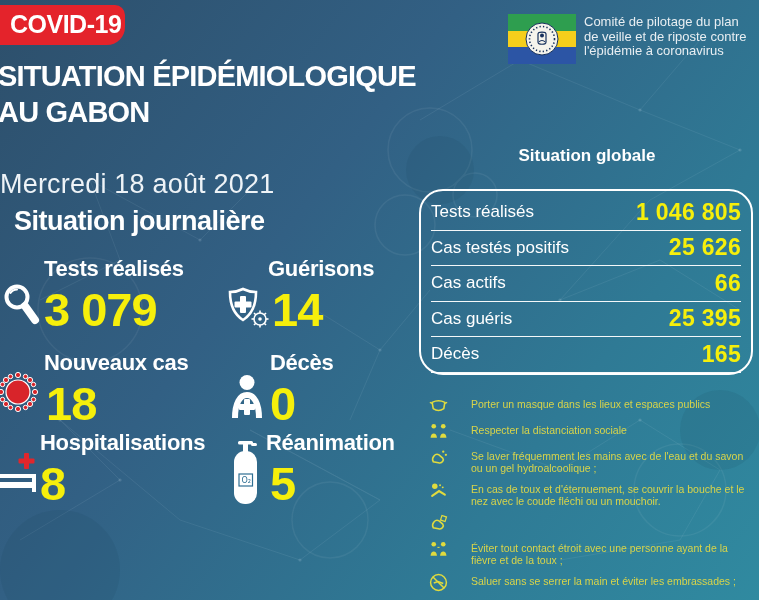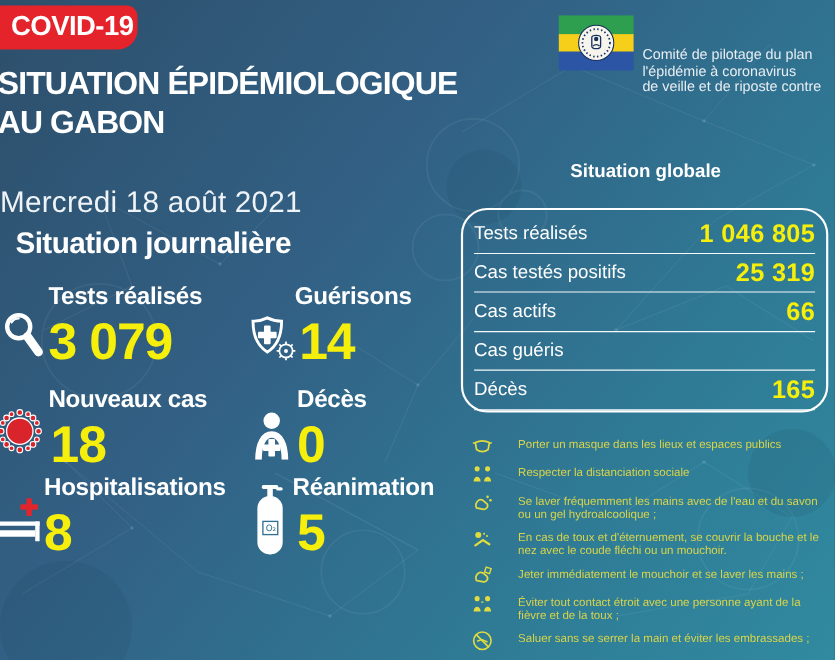--- a/index.html
+++ b/index.html
@@ -20,21 +20,21 @@
   .title{position:absolute;left:-2px;top:58px;color:#fff;font-weight:bold;
     font-size:29px;line-height:36px;letter-spacing:-0.8px;}
   .date{position:absolute;left:0px;top:129px;color:#eef3f7;font-size:27px;
     font-weight:400;letter-spacing:0.2px;margin-top:40px;}
   
   .flag{position:absolute;left:508px;top:14px;width:68px;height:50px;}
   .flag .stripe{width:100%;height:33.33%;}
   .s-green{background:#2e9e4f;} .s-yellow{background:#f6cf1b;} .s-blue{background:#2c55a5;}
   .emblem{position:absolute;left:17px;top:8px;}
   .committee{position:absolute;left:584px;top:15px;color:#e8eef2;font-size:13px;
-    line-height:14.5px;white-space:nowrap;margin-top:28px;}
+    line-height:14.5px;white-space:nowrap;}
   
   .daily-title{position:absolute;left:14px;top:206px;color:#fff;font-weight:bold;
     font-size:27px;letter-spacing:-0.5px;}
   .stat-label{position:absolute;color:#fff;font-weight:bold;font-size:22px;
     letter-spacing:-0.3px;white-space:nowrap;}
   .stat-value{position:absolute;color:#f6ef0b;font-weight:bold;font-size:47px;
     line-height:1;white-space:nowrap;letter-spacing:-1px;}
   .stat-icon{position:absolute;}
   
   .global-title{position:absolute;left:420px;top:146px;width:334px;text-align:center;
@@ -112,22 +112,22 @@
       <circle cx="17" cy="17" r="16" fill="#f6f4ec" stroke="#16305c" stroke-width="1"></circle>
       <circle cx="17" cy="17" r="12.5" fill="none" stroke="#16305c" stroke-width="1.6" stroke-dasharray="1.3 2.2"></circle>
       <path d="M13 12 C13 9.5 21 9.5 21 12 L21 20 C21 23 13 23 13 20 Z" fill="none" stroke="#16305c" stroke-width="1.2"></path>
       <circle cx="17" cy="13.5" r="2" fill="#16305c"></circle>
       <path d="M14 20 C15.5 18 18.5 18 20 20" fill="none" stroke="#16305c" stroke-width="1.2"></path>
     </svg>
   </div>
 
   <div class="committee">
     <div>Comité de pilotage du plan</div>
+    <div>de veille et de riposte contre</div>
     <div>l'épidémie à coronavirus</div>
-    <div>de veille et de riposte contre</div>
   </div>
 
   <div class="daily-title">Situation journalière</div>
 
   <svg class="stat-icon" style="left:2px;top:283px" width="40" height="46" viewBox="0 0 40 46">
     <circle cx="15" cy="14" r="10.5" fill="none" stroke="#fff" stroke-width="4"></circle>
     <path d="M8.5 10 A8 8 0 0 1 15 6.5" fill="none" stroke="#fff" stroke-width="2" stroke-linecap="round"></path>
     <line x1="23" y1="23" x2="33" y2="37" stroke="#fff" stroke-width="8" stroke-linecap="round"></line>
   </svg>
   <div class="stat-label" style="left:44px;top:256px">Tests réalisés</div>
@@ -210,28 +210,29 @@
   <div class="stat-value" style="left:270px;top:460px">5</div>
 
   <div class="global-title">Situation globale</div>
   <div class="panel">
     <div class="g-row">
       <span class="g-label">Tests réalisés</span>
       <span class="g-value">1 046 805</span>
     </div>
     <div class="g-row">
       <span class="g-label">Cas testés positifs</span>
-      <span class="g-value">25 319</span>
+      <span class="g-value">25 626</span>
     </div>
     <div class="g-row">
       <span class="g-label">Cas actifs</span>
       <span class="g-value">66</span>
     </div>
     <div class="g-row">
       <span class="g-label">Cas guéris</span>
+      <span class="g-value">25 395</span>
     </div>
     <div class="g-row">
       <span class="g-label">Décès</span>
       <span class="g-value">165</span>
     </div>
   </div>
 
   <div class="guidelines">
 
     <div class="g-item">
@@ -269,21 +270,20 @@
           <circle cx="13" cy="6" r="0.9" fill="#e0db3e"></circle>
       </svg>
       <div class="g-text">En cas de toux et d'éternuement, se couvrir la bouche et le nez avec le coude fléchi ou un mouchoir.</div>
     </div>
 
     <div class="g-item">
       <svg width="19" height="19" viewBox="0 0 18 18">
         <path d="M4 13 C2 9 6 4.5 9.5 6.5 L13 9.5 C14.5 11.5 12.5 15 9 14 Z" fill="none" stroke="#e0db3e" stroke-width="1.5"></path>
         <rect x="11.5" y="2" width="4.5" height="4.5" transform="rotate(18 13.7 4.2)" fill="none" stroke="#e0db3e" stroke-width="1.2"></rect>
       </svg>
-      <div class="g-text">Jeter immédiatement le mouchoir et se laver les mains ;</div>
     </div>
 
     <div class="g-item">
       <svg width="19" height="19" viewBox="0 0 18 18">
         <circle cx="4.5" cy="4" r="2.2" fill="#e0db3e"></circle>
           <circle cx="13.5" cy="4" r="2.2" fill="#e0db3e"></circle>
         <path d="M1.5 15 C1.5 9.5 7.5 9.5 7.5 15 Z" fill="#e0db3e"></path>
         <path d="M10.5 15 C10.5 9.5 16.5 9.5 16.5 15 Z" fill="#e0db3e"></path>
         <line x1="8" y1="7" x2="10" y2="7" stroke="#e0db3e" stroke-width="1"></line>
       </svg>

